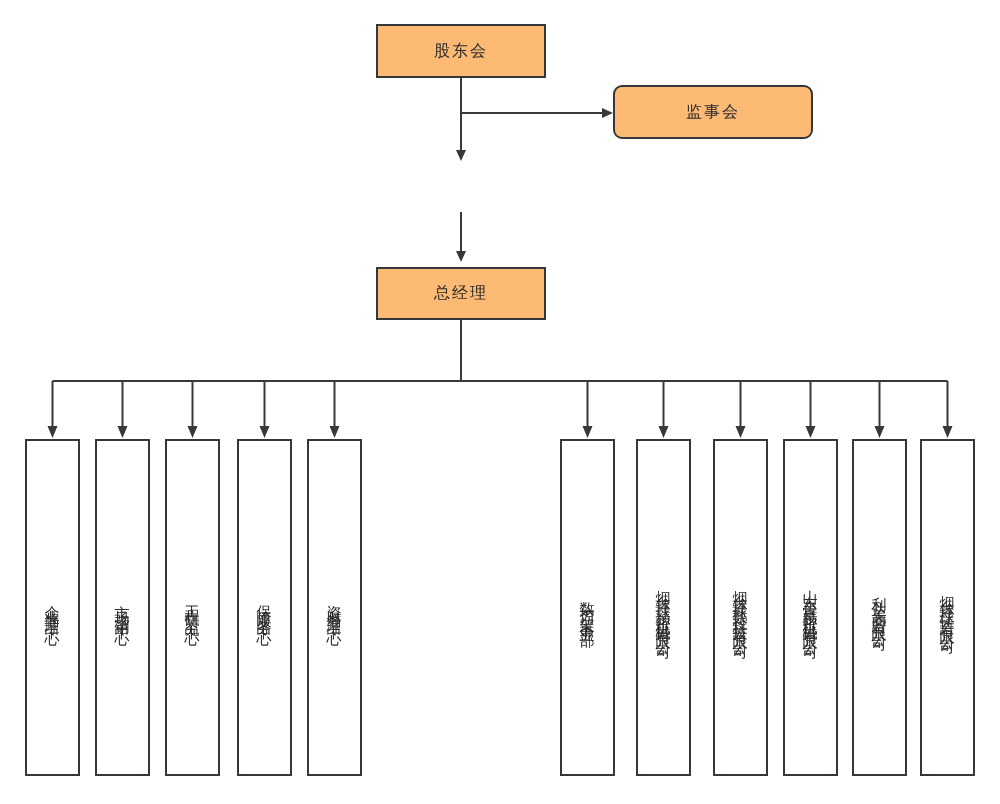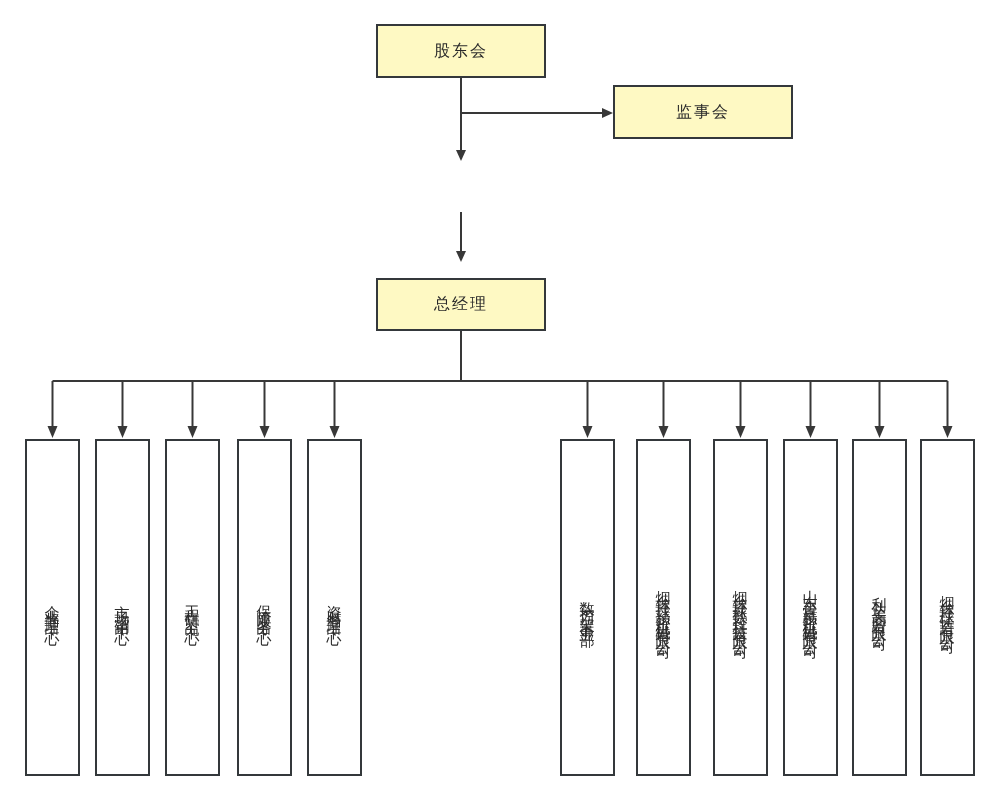--- a/index.html
+++ b/index.html
@@ -9,21 +9,21 @@
     font-family: "Liberation Sans", "DejaVu Sans", sans-serif;
     position: relative;
     overflow: hidden;
   }
   #stage { position: absolute; left: 0; top: 0; width: 1000px; height: 804px; }
   #connectors { position: absolute; left: 0; top: 0; z-index: 0; }
   .node {
     position: absolute;
     box-sizing: border-box;
     border: 2px solid #34383b;
-    background: #fef9c3;
+    background: #fdba74;
     display: flex;
     align-items: center;
     justify-content: center;
     font-size: 16px;
     color: #2a2a2a;
     letter-spacing: 2px;
     z-index: 1;
   }
   .dept {
     position: absolute;
@@ -94,26 +94,26 @@
       <polygon points="805.5,426 815.5,426 810.5,438"></polygon>
       <polygon points="874.5,426 884.5,426 879.5,438"></polygon>
       <polygon points="942.5,426 952.5,426 947.5,438"></polygon>
     </g>
   </svg>
 
   <div class="node" style="left:376px; top:24px; width:170px; height:54px;">
     <span class="htext">股东会</span>
   </div>
 
-  <div class="node" style="left:613px; top:85px; width:180px; height:54px;">
+  <div class="node" style="left:613px; top:85px; width:200px; height:54px;border-radius:9px;">
     <span class="htext">监事会</span>
   </div>
 
 
-  <div class="node" style="left:376px; top:278px; width:170px; height:53px;">
+  <div class="node" style="left:376px; top:267px; width:170px; height:53px;">
     <span class="htext">总经理</span>
   </div>
 
   <div class="dept" style="left:25px;">
     <span class="vtext">企业管理中心</span>
   </div>
 
   <div class="dept" style="left:95px;">
     <span class="vtext">市场营销中心</span>
   </div>

